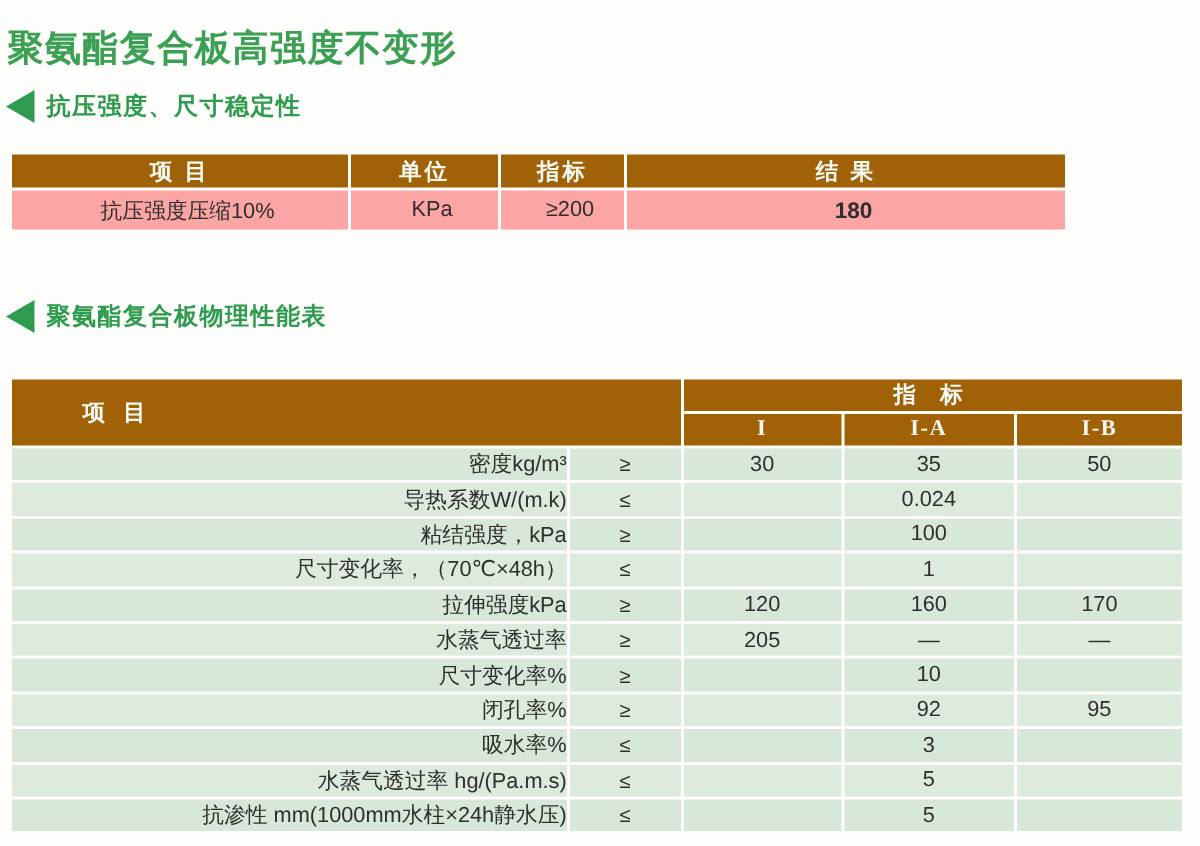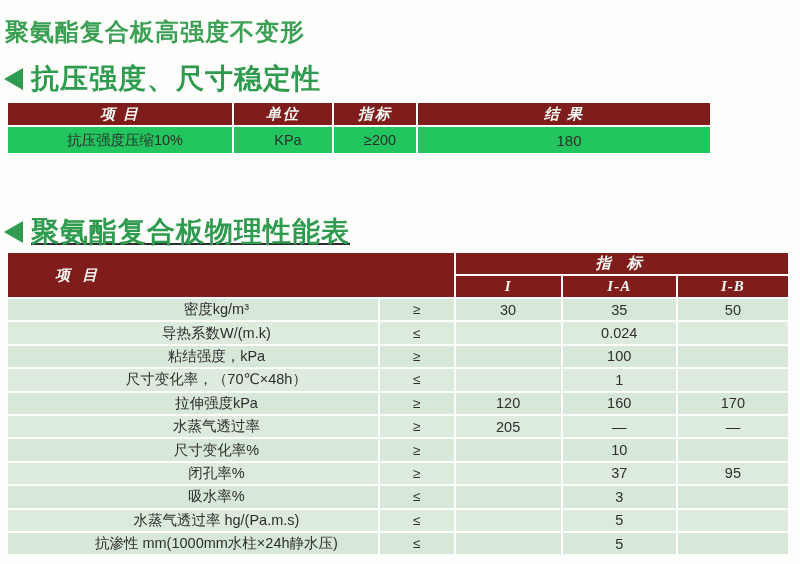--- a/index.html
+++ b/index.html
@@ -6,54 +6,54 @@
   body{
     width:800px;height:564px;background:#fdfdfc;position:relative;overflow:hidden;
     font-family:"Liberation Sans","DejaVu Sans",sans-serif;color:#2e2e2e;
   }
   .page-title{
     position:absolute;left:5px;top:5px;font-size:24px;font-weight:bold;
     color:#3ba054;letter-spacing:1px;margin-top:11px;
   }
   .section{position:absolute;left:4px;display:flex;align-items:center;gap:8px;}
   .section.sec1{top:60px;}
-  .section.sec2{top:213px;text-decoration:underline;}
+  .section.sec2{top:200px;}
   .tri{
     width:0;height:0;display:inline-block;
     border-top:11px solid transparent;border-bottom:11px solid transparent;
     border-right:19px solid #2f9b4e;
   }
-  .section .sec-text{font-size:28px;font-weight:bold;color:#2f9b4e;letter-spacing:1px;}
+  .section .sec-text{font-size:16px;font-weight:bold;color:#2f9b4e;letter-spacing:1px;}
 
   table{border-collapse:separate;border-spacing:2px;position:absolute;table-layout:fixed;}
   th,td{padding:0;margin:0;overflow:hidden;}
-  th{background:#7f1d1d;color:#f2f8f2;font-weight:bold;font-size:15px;text-align:center;font-style:italic;}
+  th{background:#a16207;color:#f2f8f2;font-weight:bold;font-size:15px;text-align:center;}
   td{background:#d8e8d8;font-size:14.5px;text-align:center;}
-  tr.alt td{background:#22c55e;padding-left:10px;}
+  tr.alt td{background:#fca5a5;padding-left:10px;}
 
   
   .t1{left:6px;top:101px;width:704px;}
   .t1 th{height:22px;letter-spacing:2px;}
   .t1 .r1 td{height:38px;}
   .t1 .r2 td{height:26px;}
   .sub-grid{
     display:grid;grid-template-columns:repeat(4,1fr);width:86%;
     font-size:14px;line-height:1.3;margin-top:1px;
   }
   .sub-col div{text-align:center;}
-  .t1 td.result-180{font-size:15px;}
+  .t1 td.result-180{font-size:15px;font-weight:bold;}
 
   
   .t2{left:6px;top:251px;width:784px;}
   .t2 th{height:21px;}
   .t2 th.item-head{text-align:left;padding-left:47px;letter-spacing:4px;}
   .t2 th.index-head{letter-spacing:6px;}
   .t2 th.grade{font-family:"Liberation Serif","DejaVu Serif",serif;font-size:15px;letter-spacing:1px;}
   .t2 td{height:21.4px;font-size:14.5px;}
-  .t2 td.lbl{text-align:center;padding-left:47px;}
+  .t2 td.lbl{text-align:right;padding-left:47px;}
   .t2 td.op{font-size:13.5px;}
   .t2 tr:nth-child(even) td{background:#dcebdc;}
 </style>
 </head>
 <body>
 
 <div class="page-title">聚氨酯复合板高强度不变形</div>
 
 <div class="section sec1">
   <span class="tri"></span>
@@ -153,21 +153,21 @@
     <td class="lbl">尺寸变化率%</td>
     <td class="op">≥</td>
     <td></td>
     <td>10</td>
     <td></td>
   </tr>
   <tr>
     <td class="lbl">闭孔率%</td>
     <td class="op">≥</td>
     <td></td>
-    <td>37</td>
+    <td>92</td>
     <td>95</td>
   </tr>
   <tr>
     <td class="lbl">吸水率%</td>
     <td class="op">≤</td>
     <td></td>
     <td>3</td>
     <td></td>
   </tr>
   <tr>

